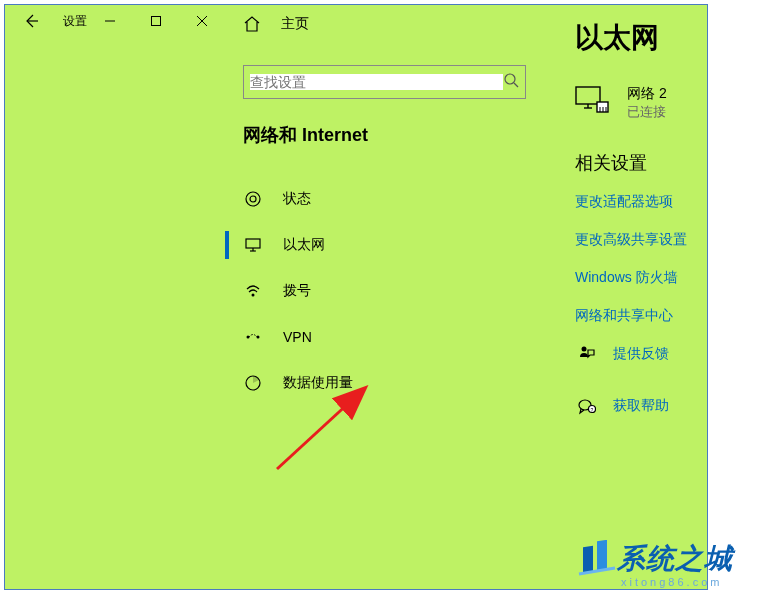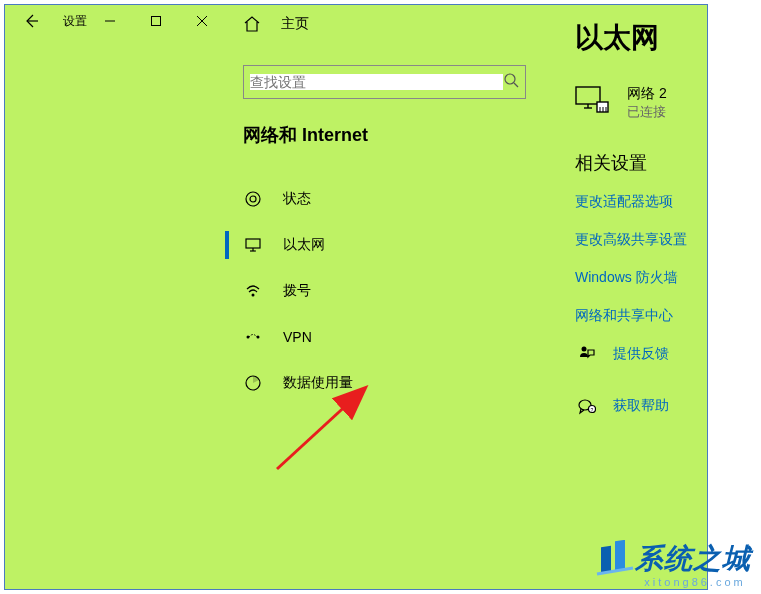--- a/index.html
+++ b/index.html
@@ -27,21 +27,21 @@
     .net-row { display: flex; align-items: center; margin-bottom: 30px; }
     .net-icon { margin-right: 18px; }
     .net-name { font-size: 14px; color: #000; }
     .net-status { font-size: 13px; color: #666; }
     .section-title { font-size: 18px; font-weight: 400; margin-bottom: 18px; }
     .link { display: block; font-size: 14px; color: #0067c0; margin-bottom: 20px; cursor: pointer; }
     .help-row { display: flex; align-items: center; margin-bottom: 16px; margin-top: 34px; }
     .help-row .h-icon { width: 24px; display: flex; justify-content: center; margin-right: 14px; }
     .help-row .h-label { font-size: 14px; color: #0067c0; cursor: pointer; }
     .arrow-annot { position: absolute; left: 272px; top: 374px; pointer-events: none; }
-    .watermark { position: absolute; right: 10px; bottom: 6px; text-align: center; margin-top: 35px; }
+    .watermark { position: absolute; right: 28px; bottom: 6px; text-align: left; margin-top: 35px; }
     .watermark-row { display: flex; align-items: center; }
     .wm-main { font-size: 28px; font-weight: 700; font-style: italic; color: #0a5fb0; letter-spacing: 1px; }
     .wm-sub { font-size: 11px; color: #6aa8de; letter-spacing: 3px; margin-left: 44px; margin-top: -2px; }
   </style>
 </head>
 <body>
 
 <div class="window">
   <div class="titlebar">
     <div class="back-btn">

